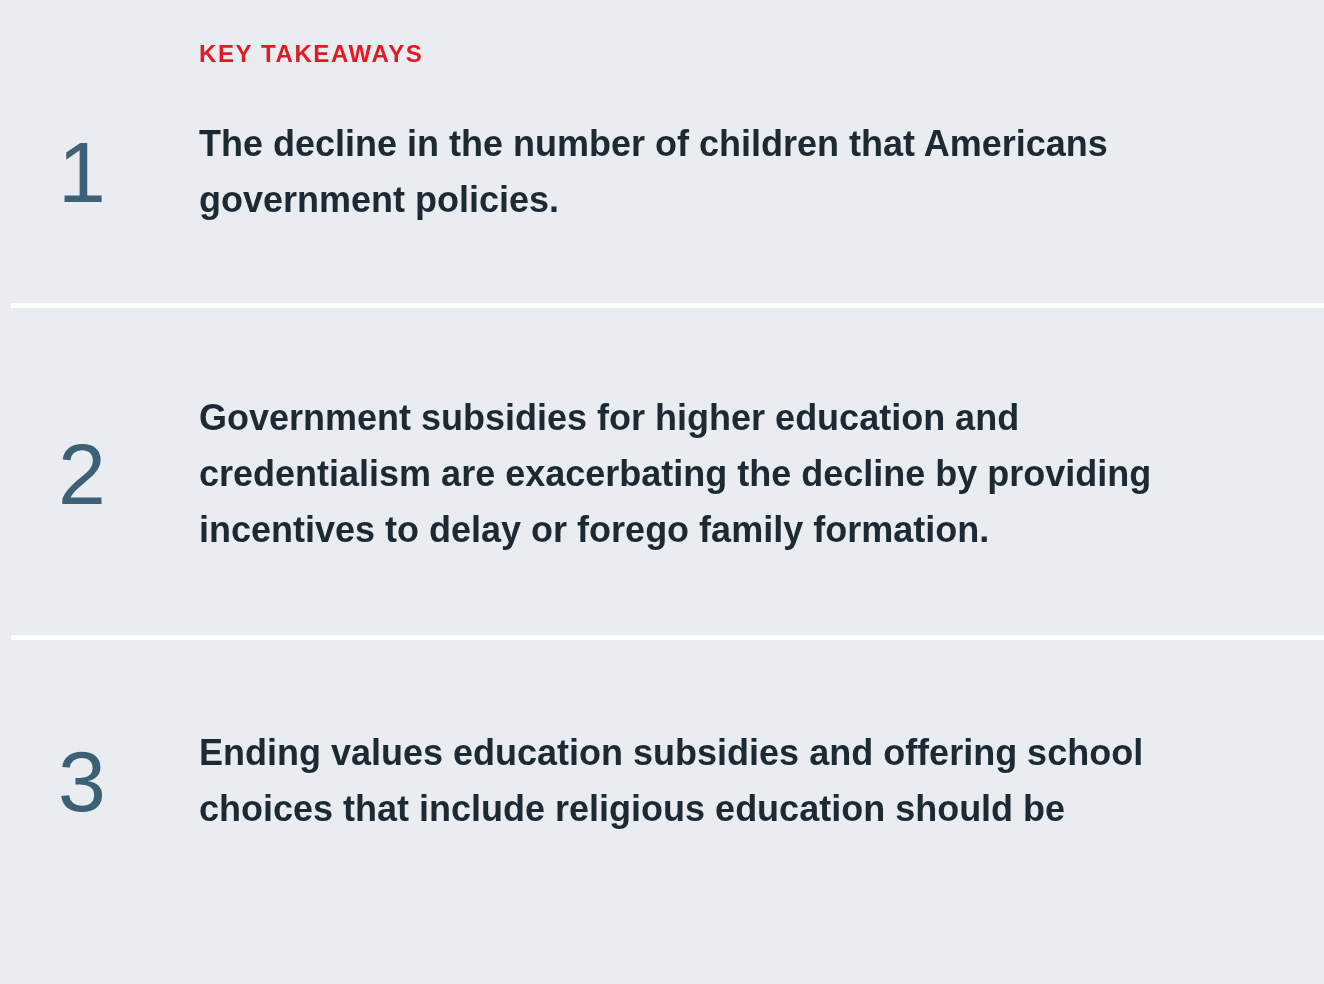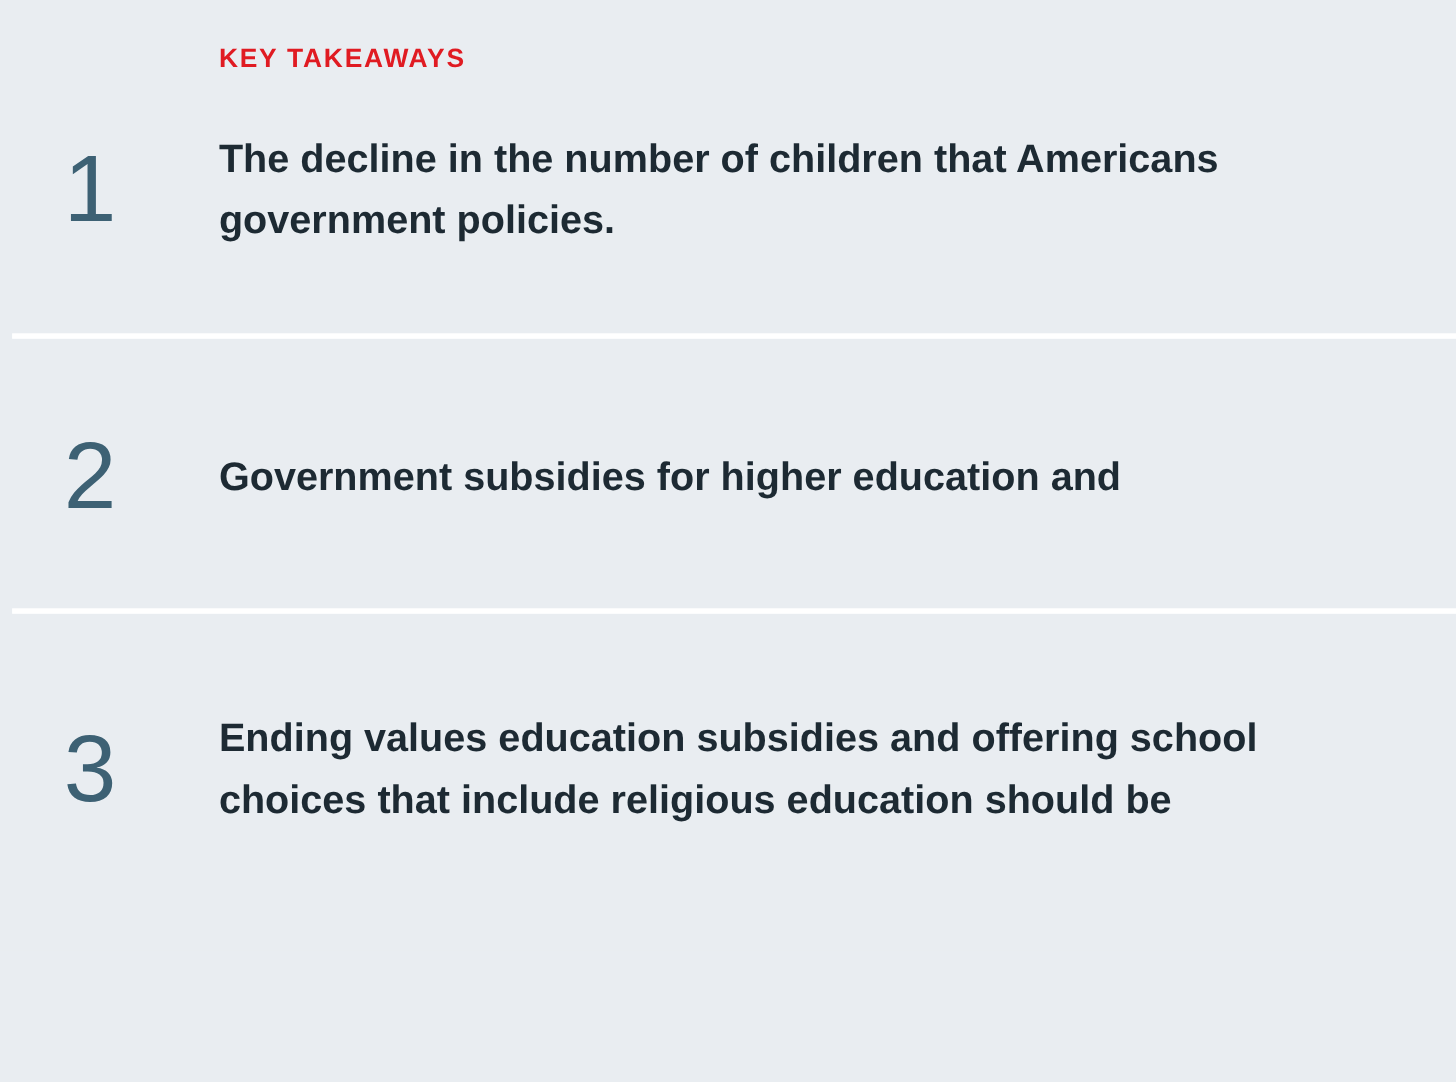--- a/index.html
+++ b/index.html
@@ -84,20 +84,22 @@
 
   <div class="divider"></div>
 
   <div class="section section-2">
     <div class="item-row">
       <div class="num-col">
         <div class="takeaway-number">2</div>
       </div>
       <div class="text-col">
         <div class="takeaway-line">Government subsidies for higher education and</div>
+        <div class="takeaway-line">credentialism are exacerbating the decline by providing</div>
+        <div class="takeaway-line">incentives to delay or forego family formation.</div>
       </div>
     </div>
   </div>
 
   <div class="divider"></div>
 
   <div class="section section-3">
     <div class="item-row">
       <div class="num-col">
         <div class="takeaway-number">3</div>

